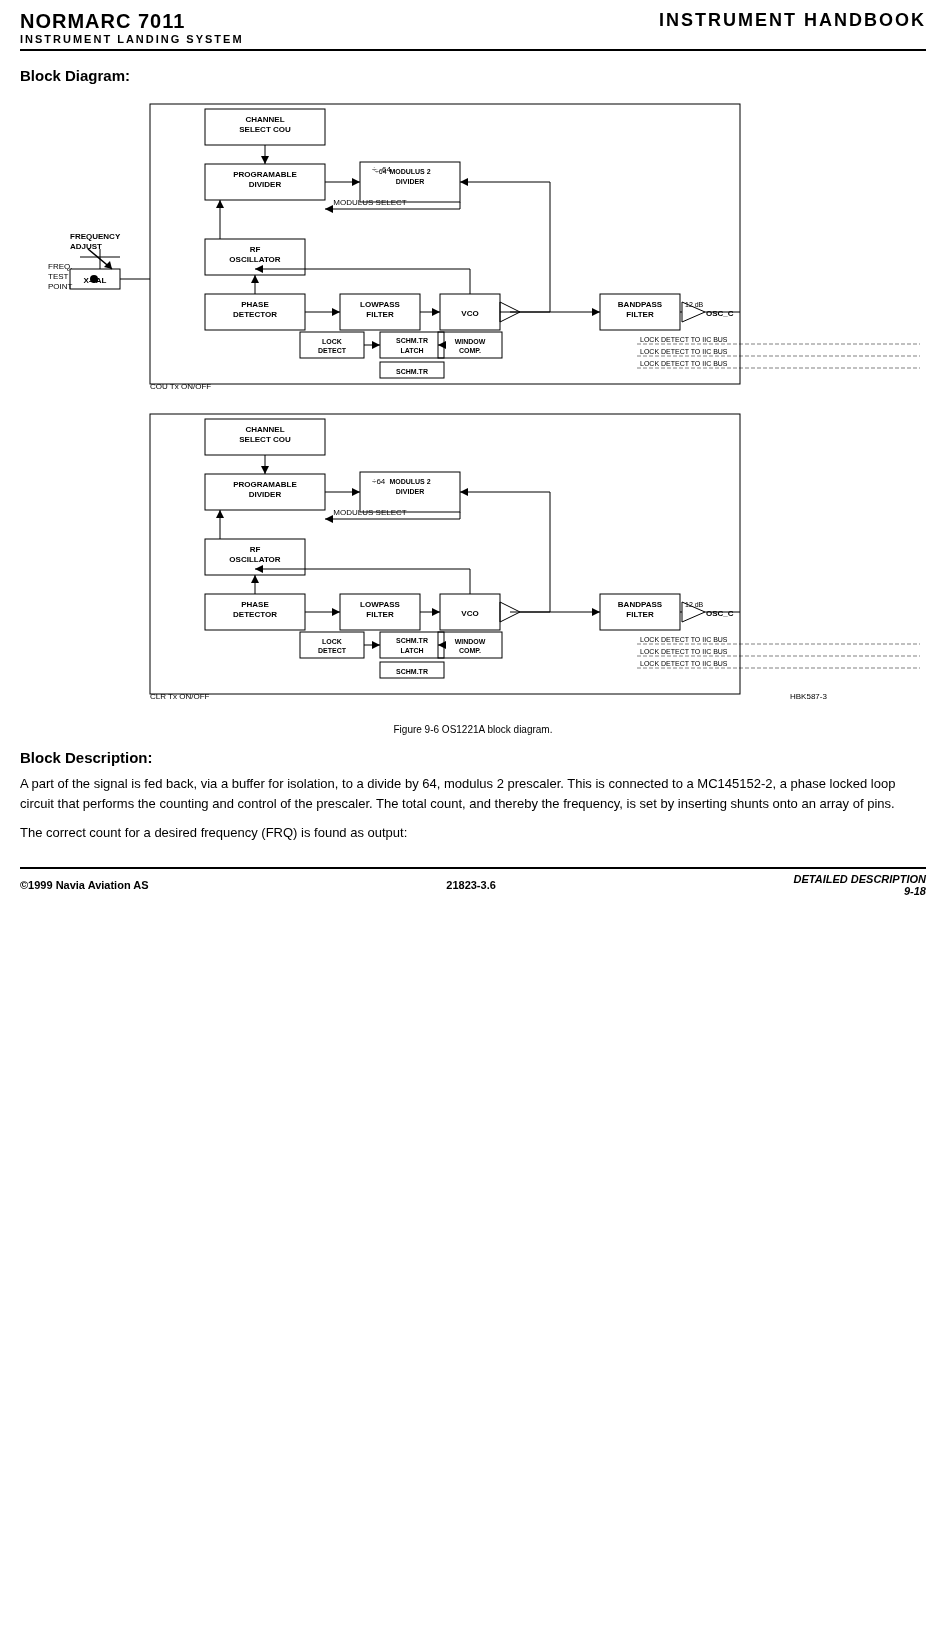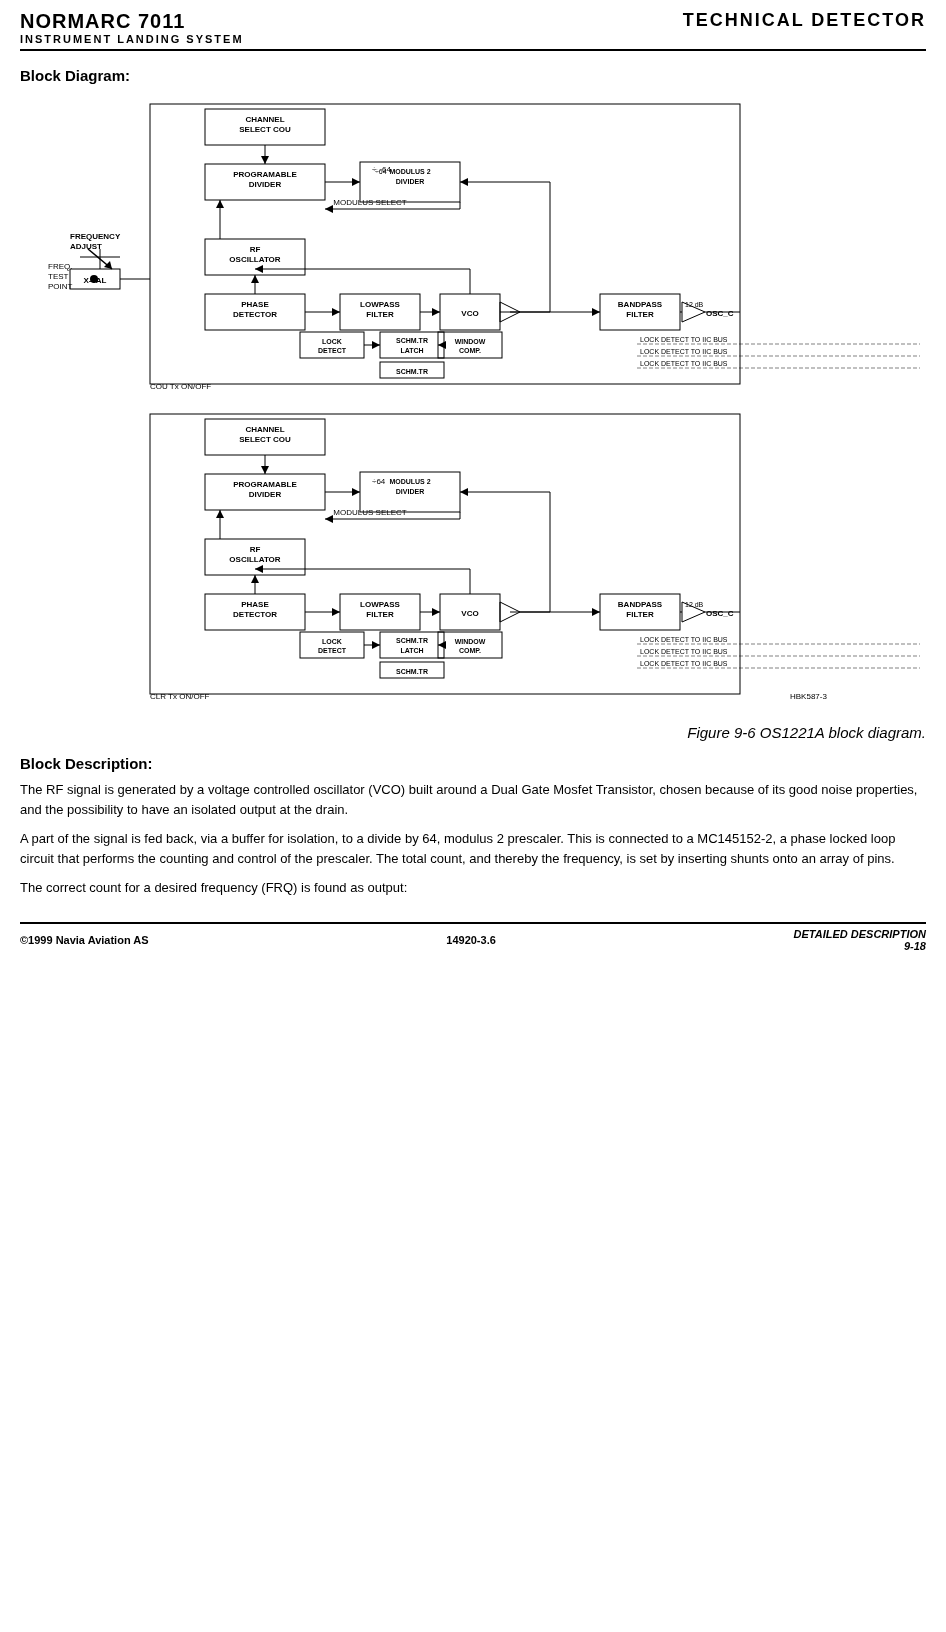--- a/index.html
+++ b/index.html
@@ -55,23 +55,22 @@
 
     
     .diagram-container {
       display: flex;
       justify-content: flex-start;
       margin: 10px 0;
     }
 
     
     .figure-caption {
-      text-align: right;
-      font-style: italic;
-      font-size: 15px;
+      text-align: center;
+      font-size: 10px;
       margin: 8px 0 14px 0;
     }
 
     
     .body-text {
       font-size: 13px;
       line-height: 1.5;
       margin-bottom: 10px;
     }
 
@@ -105,21 +104,21 @@
 </head>
 <body>
 
 <div class="page">
 
   <div class="header">
     <div class="header-left">
       <span class="header-title">NORMARC 7011</span>
       <span class="header-subtitle">INSTRUMENT LANDING SYSTEM</span>
     </div>
-    <div class="header-right">TECHNICAL DETECTOR</div>
+    <div class="header-right">INSTRUMENT HANDBOOK</div>
   </div>
 
   <div class="section-heading">Block Diagram:</div>
 
   <div class="diagram-container">
     <svg width="900" height="620" viewBox="0 0 900 620">
 
       <rect x="130" y="10" width="590" height="280" fill="none" stroke="#000" stroke-width="1"></rect>
 
       <rect x="185" y="15" width="120" height="36" fill="none" stroke="#000" stroke-width="1"></rect>
@@ -371,26 +370,25 @@
       <line x1="235" y1="475" x2="450" y2="475" stroke="#000" stroke-width="1"></line>
       <polygon points="235,475 243,471 243,479" fill="#000"></polygon>
 
     </svg>
   </div>
 
   <div class="figure-caption">Figure 9-6 OS1221A block diagram.</div>
 
   <div class="section-heading">Block Description:</div>
 
-  <div class="body-text">The RF signal is generated by a voltage controlled oscillator (VCO) built around a Dual Gate Mosfet Transistor, chosen because of its good noise properties, and the possibility to have an isolated output at the drain.</div>
   <div class="body-text">A part of the signal is fed back, via a buffer for isolation, to a divide by 64, modulus 2 prescaler. This is connected to a MC145152-2, a phase locked loop circuit that performs the counting and control of the prescaler. The total count, and thereby the frequency, is set by inserting shunts onto an array of pins.</div>
   <div class="body-text">The correct count for a desired frequency (FRQ) is found as output:</div>
 
   <div class="footer">
     <span>©1999 Navia Aviation AS</span>
-    <span class="footer-center">14920-3.6</span>
+    <span class="footer-center">21823-3.6</span>
     <div class="footer-right-group">
       <span>DETAILED DESCRIPTION</span>
       <span>9-18</span>
     </div>
   </div>
 
 </div>
 
 </body></html>

